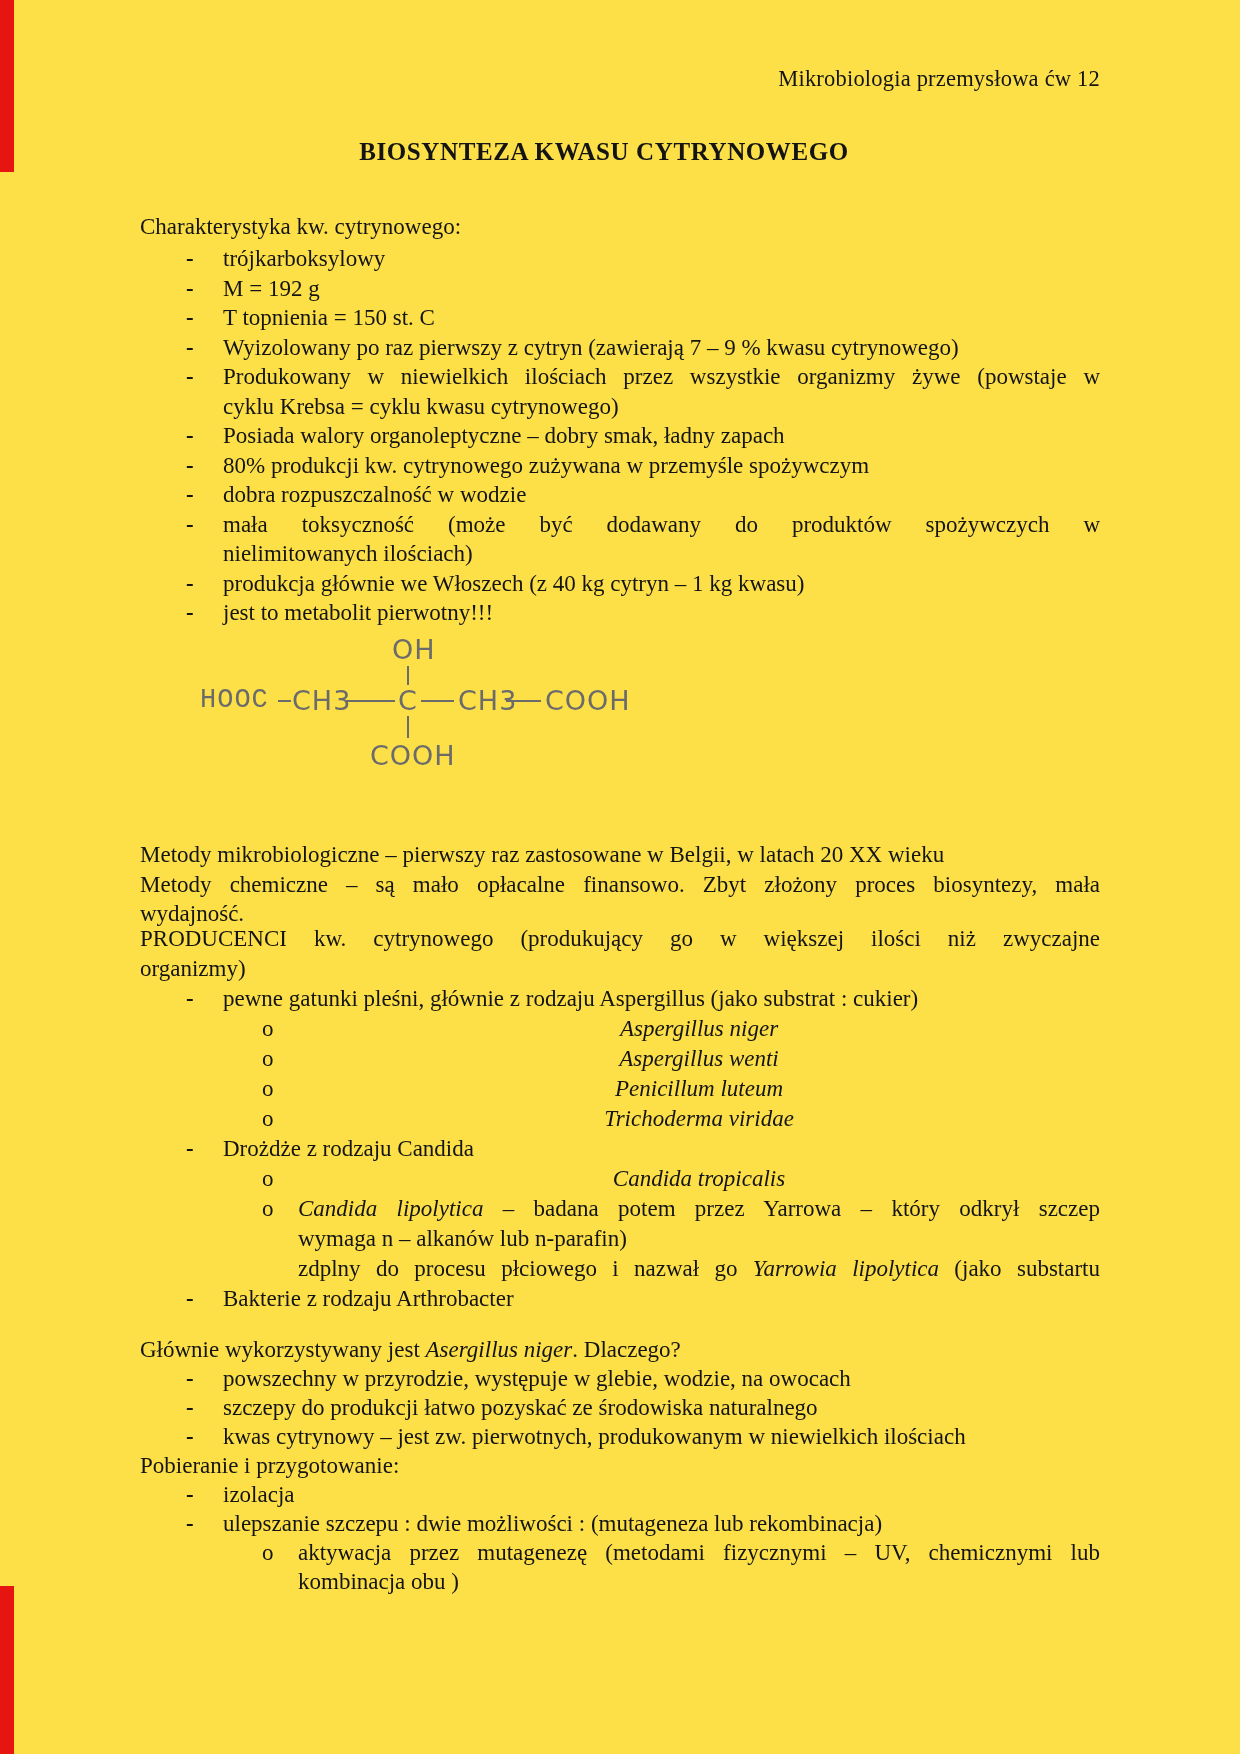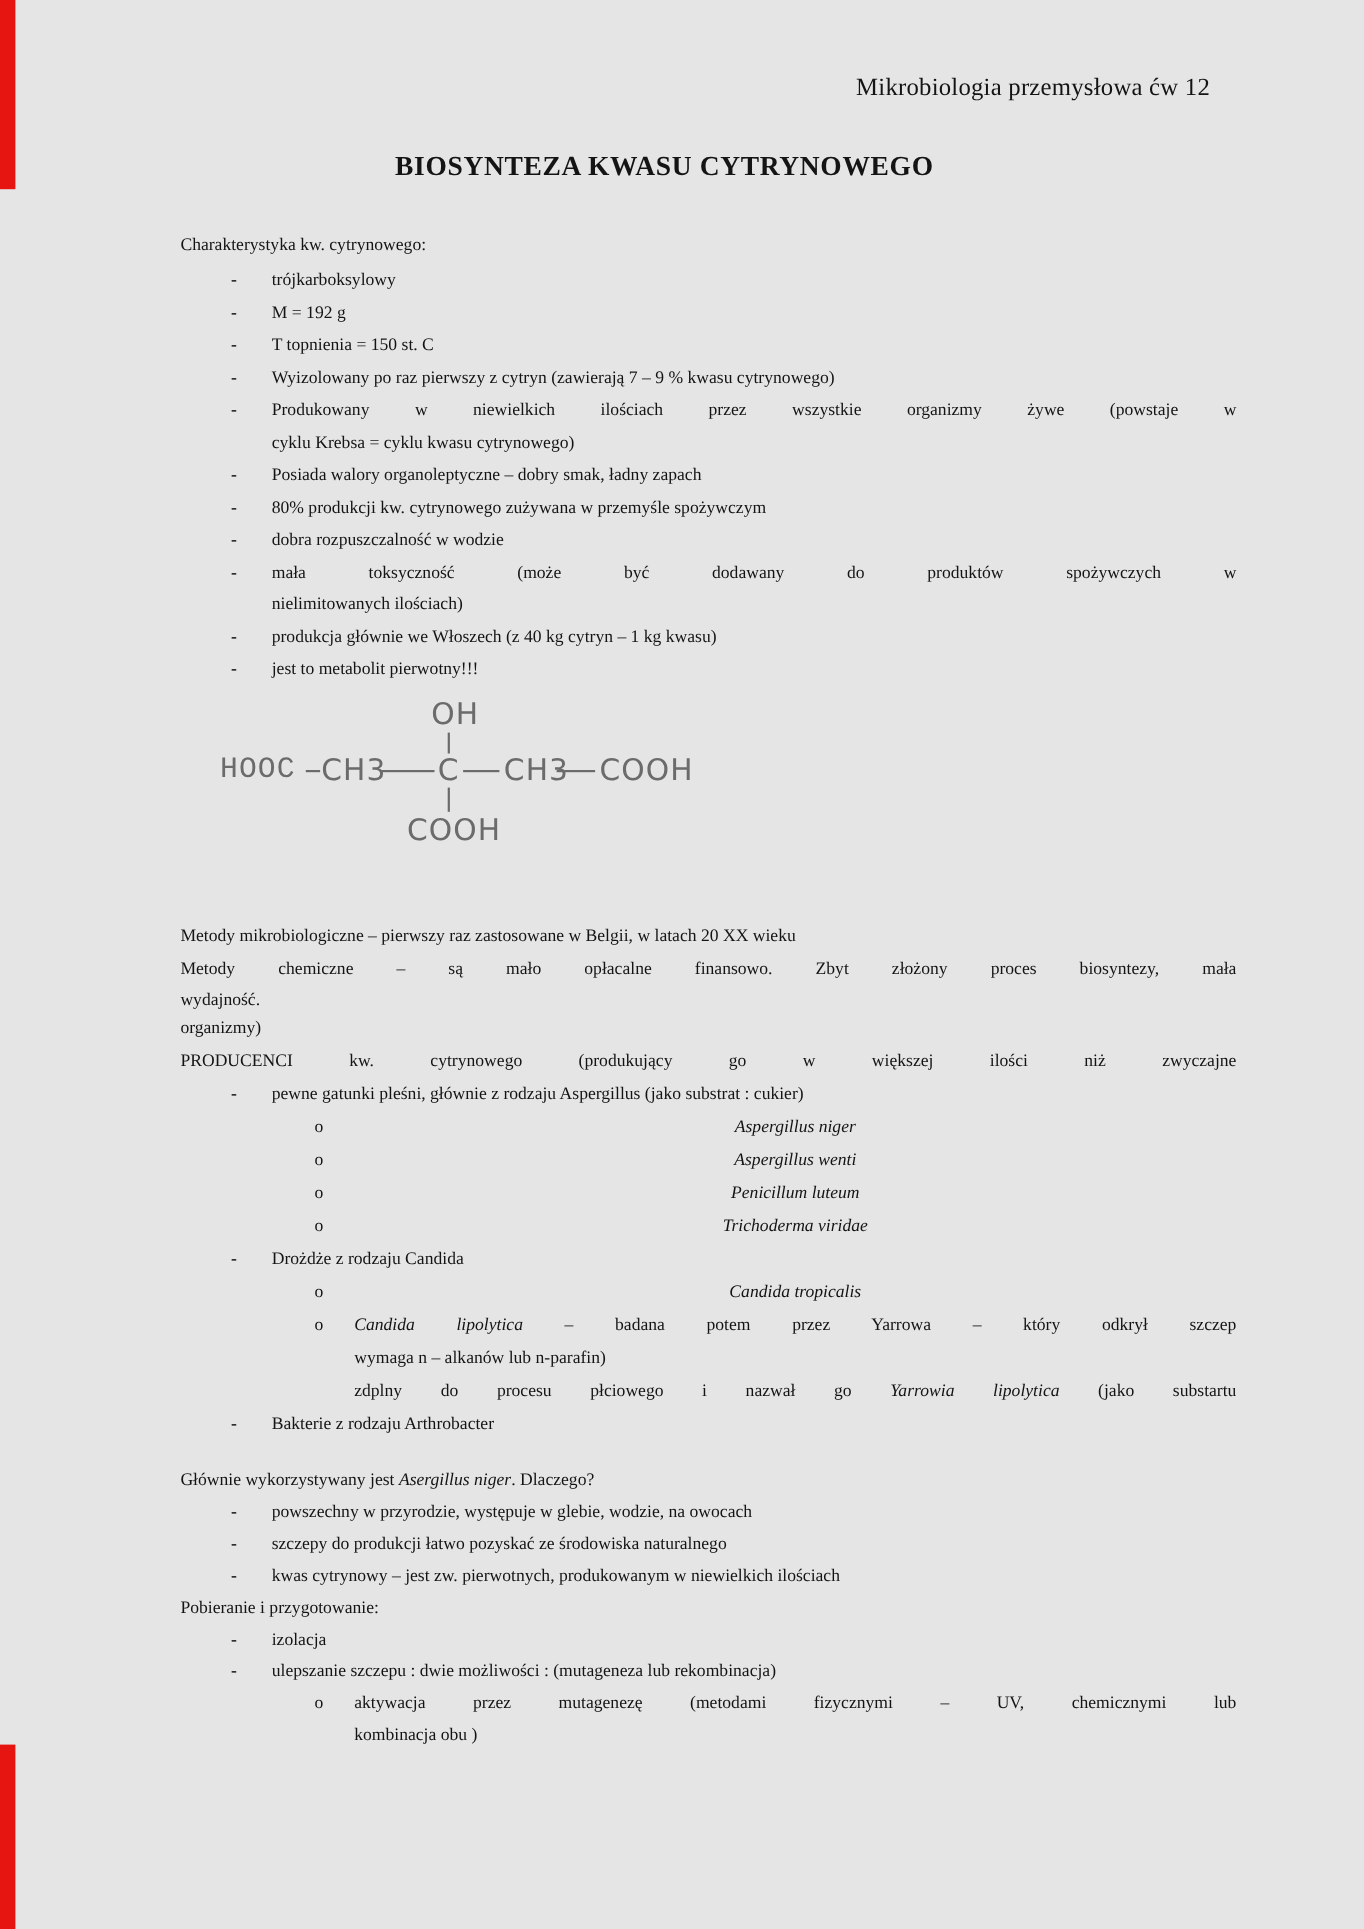--- a/index.html
+++ b/index.html
@@ -1,28 +1,28 @@
 <!DOCTYPE html>
 <html><head>
 <meta charset="utf-8">
 <style>
   html,body{margin:0;padding:0;}
   body{width:1240px;height:1754px;overflow:hidden;}
-  .page{position:relative;width:1240px;height:1754px;background:#e5e5e5;
+  .page{position:relative;width:1240px;height:1754px;background:#fde047;
         font-family:"Liberation Serif",serif;color:#141414;}
   .red-stripe{position:absolute;left:0;width:14px;background:#e61511;}
   .stripe-top{top:0;height:172px;}
   .stripe-bottom{top:1586px;height:168px;}
 
   .hdr{position:absolute;top:66px;left:140px;width:960px;text-align:right;
        font-size:22.5px;letter-spacing:.2px;}
   .ttl{position:absolute;top:138px;left:124px;width:960px;text-align:center;
        font-size:25px;font-weight:bold;letter-spacing:.6px;}
 
-  .sec{position:absolute;left:140px;width:960px;font-size:16px;margin-left:24px;}
+  .sec{position:absolute;left:140px;width:960px;font-size:23px;}
   .sec-char{top:214px;}
   .sec-char .hline{height:32px;}
   .sec-char .line{height:29.5px;}
   .sec-met{top:842px;}
   .sec-met .line{height:29.5px;}
   .sec-prod{top:926px;}
   .sec-prod .line{height:30px;}
   .sec-main{top:1337px;}
   .sec-main .line{height:29px;}
 
@@ -146,26 +146,26 @@
     <div class="line">
         <span class="t0 just">Metody chemiczne – są mało opłacalne finansowo. Zbyt złożony proces biosyntezy, mała</span>
       </div>
     <div class="line">
         <span class="t0">wydajność.</span>
       </div>
   </div>
 
   <div class="sec sec-prod">
     <div class="line">
+        <span class="t0 just">PRODUCENCI kw. cytrynowego (produkujący go w większej ilości niż zwyczajne</span>
+      </div>
+    <div class="line">
         <span class="t0">organizmy)</span>
       </div>
     <div class="line">
-        <span class="t0 just">PRODUCENCI kw. cytrynowego (produkujący go w większej ilości niż zwyczajne</span>
-      </div>
-    <div class="line">
         <span class="mk1">-</span>
         <span class="t1">pewne gatunki pleśni, głównie z rodzaju Aspergillus (jako substrat : cukier)</span>
       </div>
     <div class="line">
         <span class="mk2">o</span>
         <span class="t2 it">Aspergillus niger</span>
       </div>
     <div class="line">
         <span class="mk2">o</span>
         <span class="t2 it">Aspergillus wenti</span>

